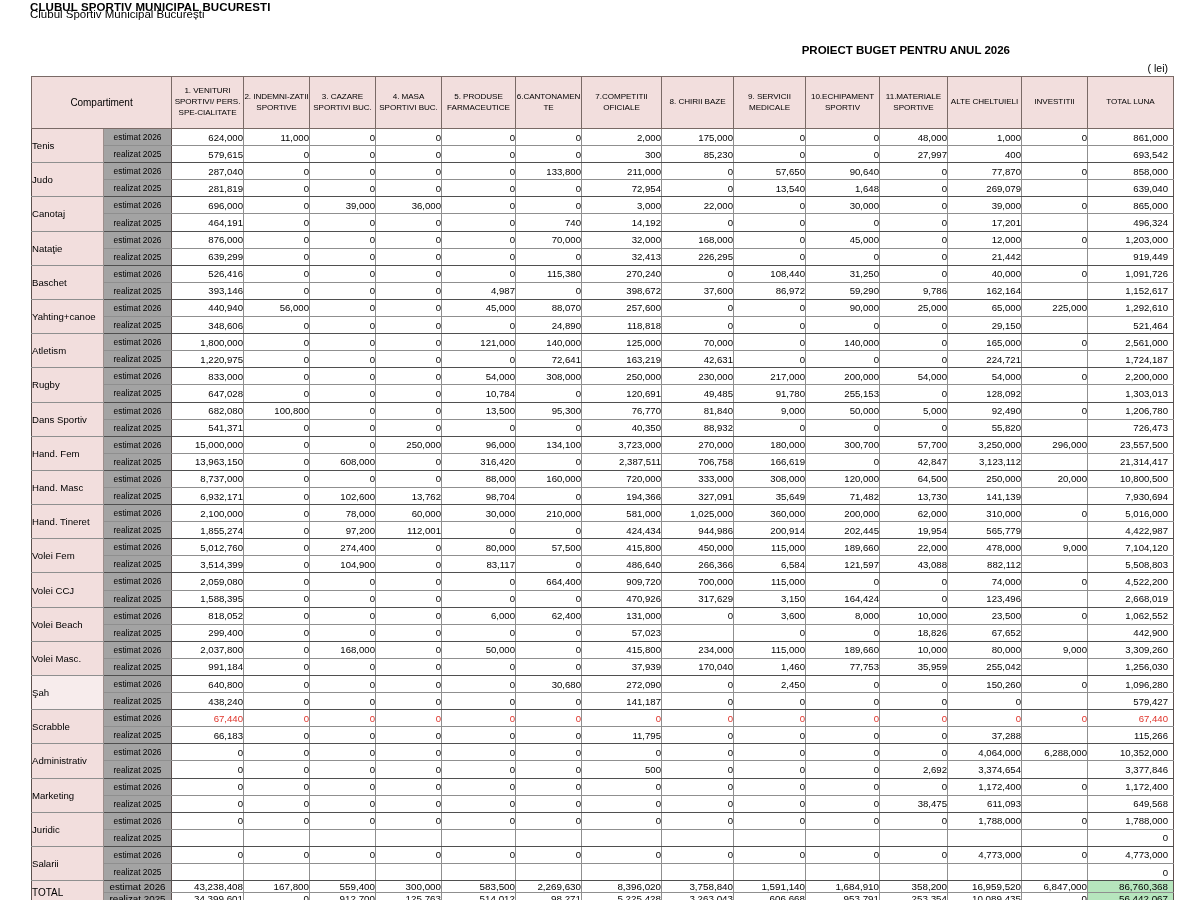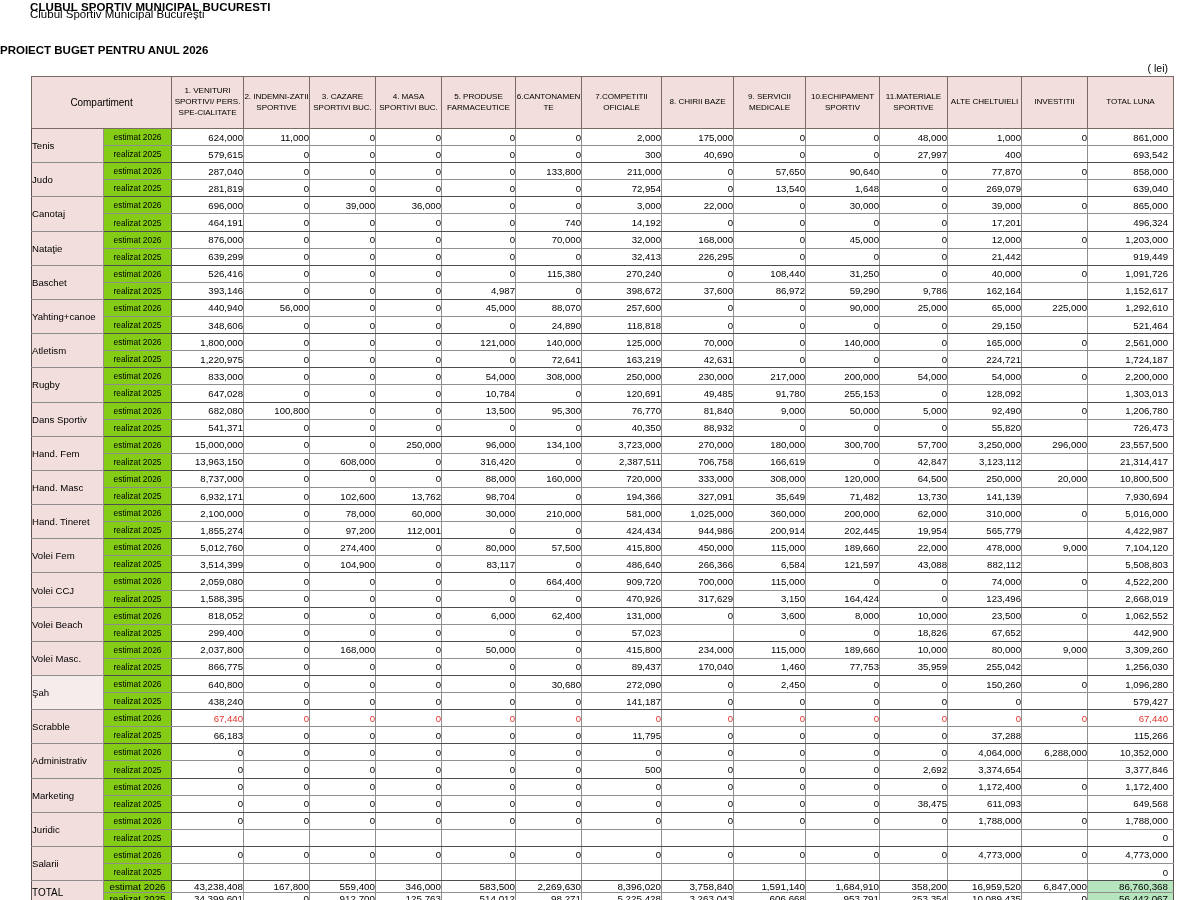--- a/index.html
+++ b/index.html
@@ -19,21 +19,21 @@
   .org-title {
     position: absolute; left: 30px; top: 1px;
     font-size: 11.5px; font-weight: bold; letter-spacing: .1px;
   }
   .org-sub {
     position: absolute; left: 30px; top: 8px;
     font-size: 11.5px; font-weight: normal;
   }
   .doc-title {
     position: absolute; left: 0; top: 44px; width: 1010px;
-    text-align: left;
+    text-align: right;
     font-size: 11.5px; font-weight: bold;
   }
   .currency-note {
     position: absolute; right: 32px; top: 62px;
     font-size: 10.5px;
   }
 
   table.budget {
     position: absolute;
     left: 31px; top: 76px;
@@ -67,21 +67,21 @@
   
   tbody tr { height: 17.1px; }
   td.name {
     background: #f2dedd;
     font-size: 9.6px;
     border-left: 1.6px solid #5d504d !important;
     border-right: 1px solid #9c8d8a !important;
   }
   td.name.sah-cell { background: #f7ecec; }
   td.period {
-    background: #84cc16;
+    background: #a3a3a3;
     text-align: center;
     font-size: 8.4px;
     padding-left: 5px;
     border-right: 1.6px solid #5d504d !important;
   }
   td.num {
     text-align: right;
     padding-right: 3px;
     font-size: 9.6px;
     background: #ffffff;
@@ -216,21 +216,21 @@
         </tr>
         <tr class="grp-bot r2">
           <td class="period">realizat 2025</td>
           <td class="num">579,615</td>
           <td class="num">0</td>
           <td class="num">0</td>
           <td class="num">0</td>
           <td class="num">0</td>
           <td class="num">0</td>
           <td class="num">300</td>
-          <td class="num">40,690</td>
+          <td class="num">85,230</td>
           <td class="num">0</td>
           <td class="num">0</td>
           <td class="num">27,997</td>
           <td class="num">400</td>
           <td class="num"></td>
           <td class="num total">693,542</td>
         </tr>
         <tr class="grp-top">
           <td rowspan="2" class="name">Judo</td>
           <td class="period">estimat 2026</td>
@@ -734,27 +734,27 @@
           <td class="num">234,000</td>
           <td class="num">115,000</td>
           <td class="num">189,660</td>
           <td class="num">10,000</td>
           <td class="num">80,000</td>
           <td class="num">9,000</td>
           <td class="num total">3,309,260</td>
         </tr>
         <tr class="grp-bot r2">
           <td class="period">realizat 2025</td>
-          <td class="num">866,775</td>
-          <td class="num">0</td>
-          <td class="num">0</td>
-          <td class="num">0</td>
-          <td class="num">0</td>
-          <td class="num">0</td>
-          <td class="num">89,437</td>
+          <td class="num">991,184</td>
+          <td class="num">0</td>
+          <td class="num">0</td>
+          <td class="num">0</td>
+          <td class="num">0</td>
+          <td class="num">0</td>
+          <td class="num">37,939</td>
           <td class="num">170,040</td>
           <td class="num">1,460</td>
           <td class="num">77,753</td>
           <td class="num">35,959</td>
           <td class="num">255,042</td>
           <td class="num"></td>
           <td class="num total">1,256,030</td>
         </tr>
         <tr class="grp-top">
           <td rowspan="2" class="name sah-cell">Şah</td>
@@ -967,21 +967,21 @@
           <td class="num total">0</td>
         </tr>
       </tbody>
     <tfoot id="table-foot">
         <tr class="total-row grp-top">
           <td rowspan="2" class="name">TOTAL</td>
           <td class="period">estimat 2026</td>
           <td class="num">43,238,408</td>
           <td class="num">167,800</td>
           <td class="num">559,400</td>
-          <td class="num">346,000</td>
+          <td class="num">300,000</td>
           <td class="num">583,500</td>
           <td class="num">2,269,630</td>
           <td class="num">8,396,020</td>
           <td class="num">3,758,840</td>
           <td class="num">1,591,140</td>
           <td class="num">1,684,910</td>
           <td class="num">358,200</td>
           <td class="num">16,959,520</td>
           <td class="num">6,847,000</td>
           <td class="num total green">86,760,368</td>

